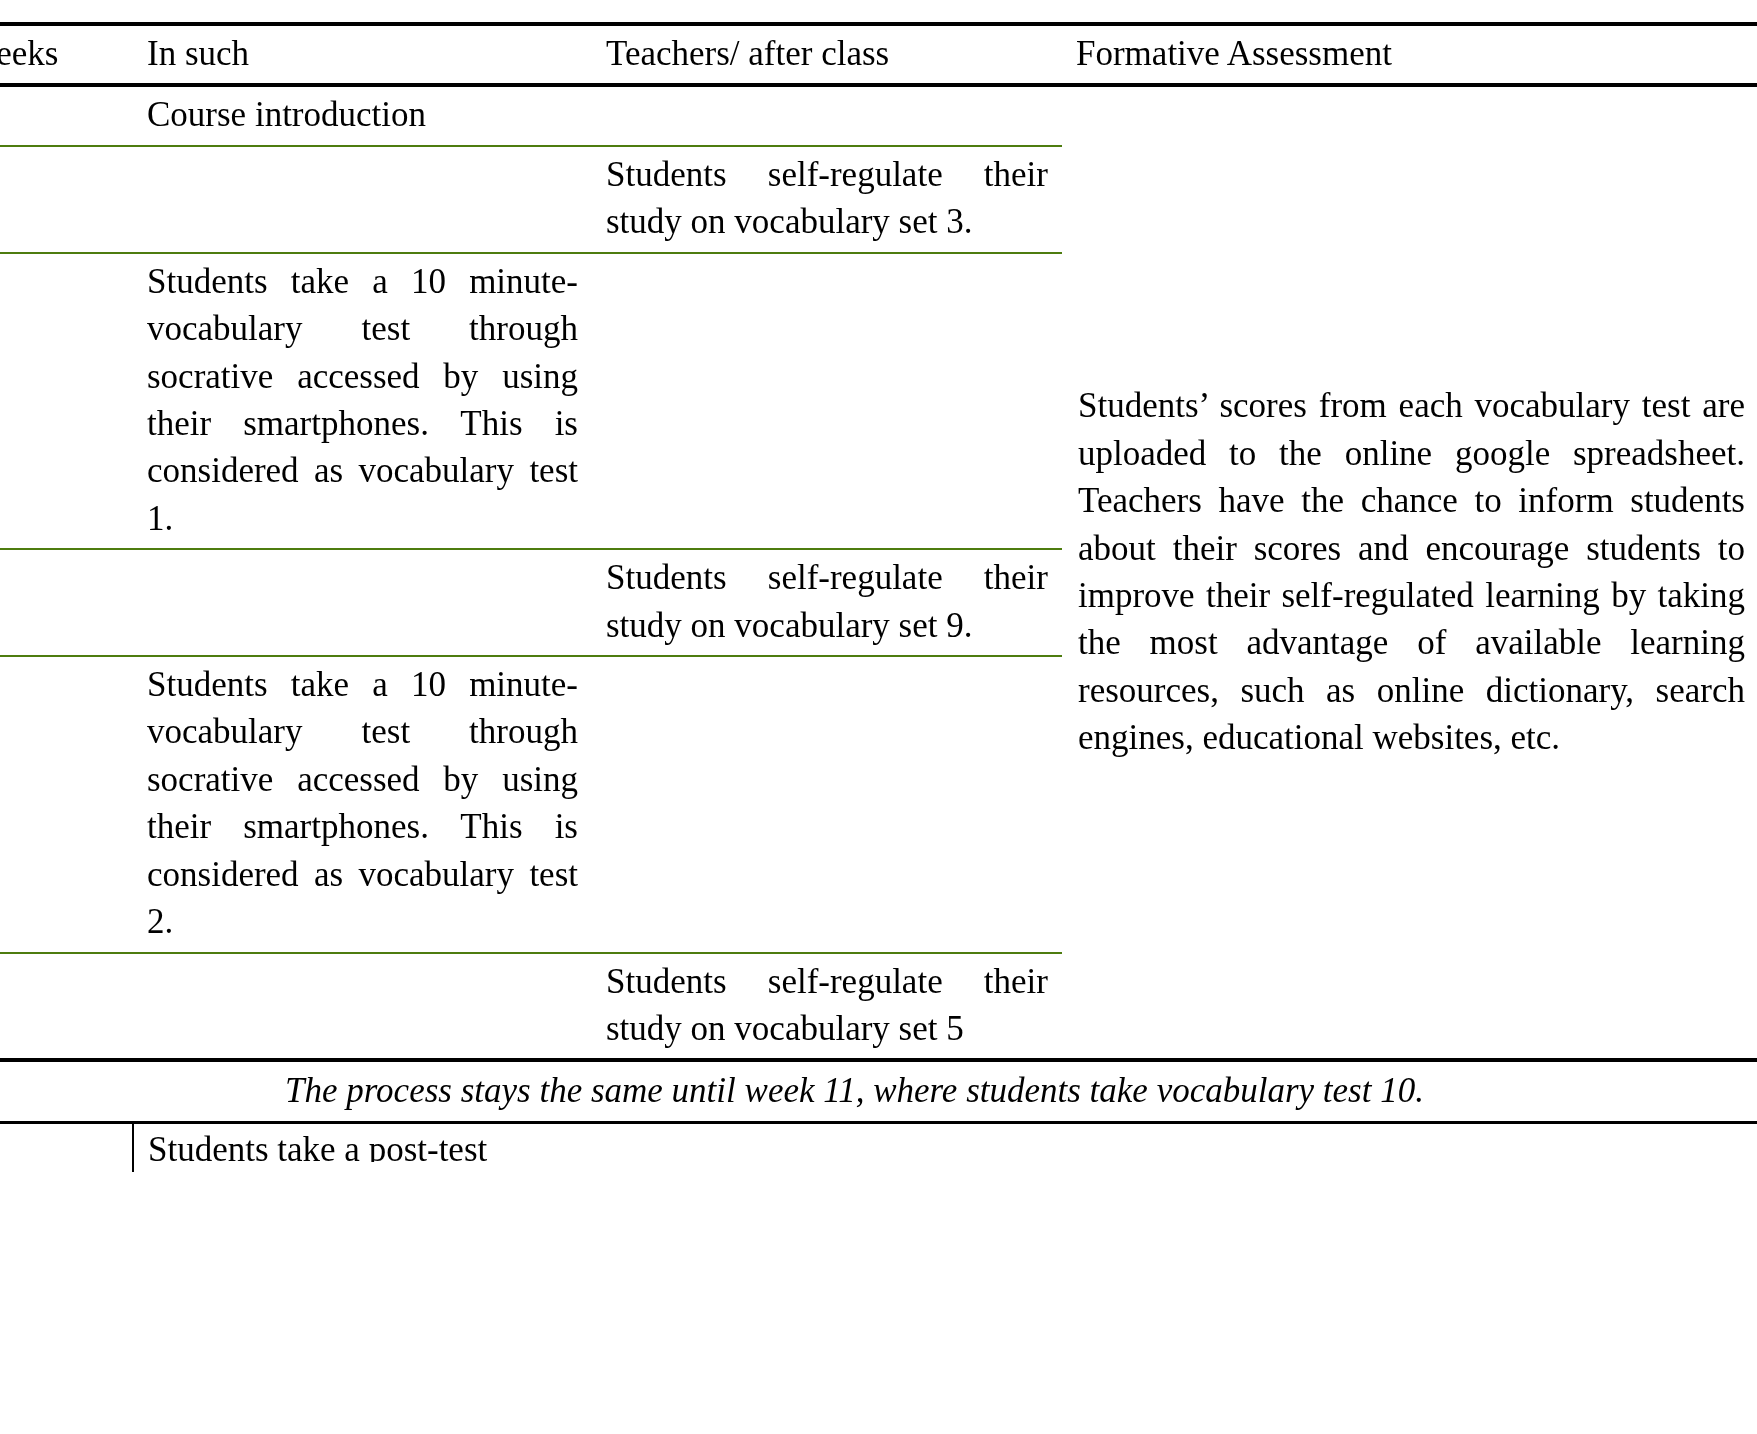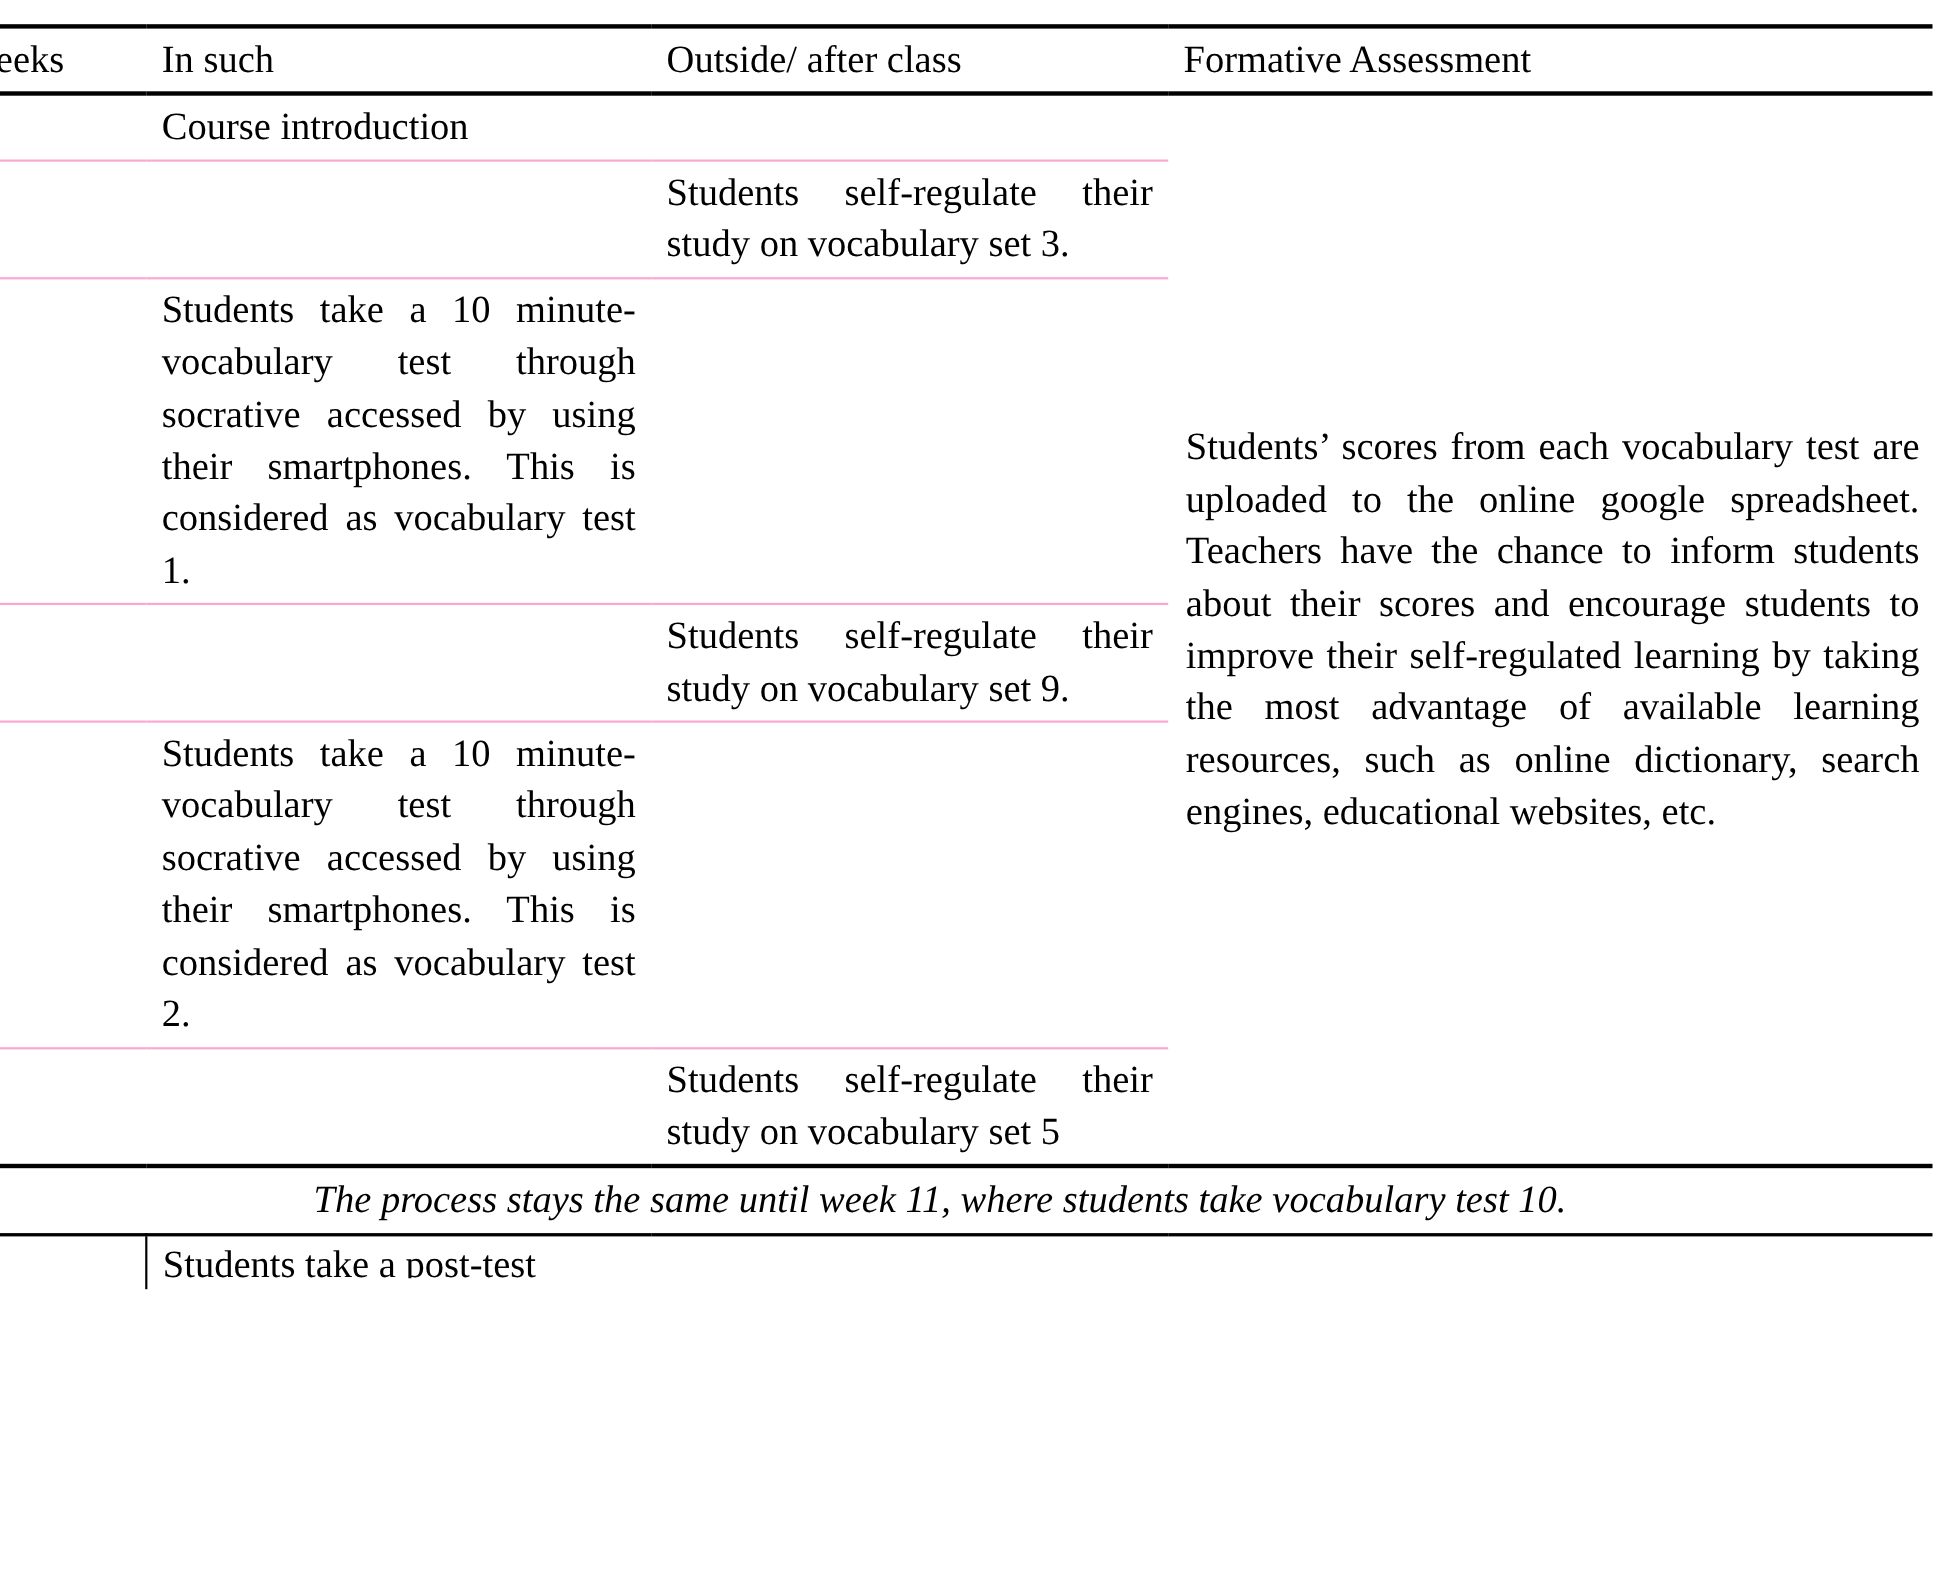--- a/index.html
+++ b/index.html
@@ -74,21 +74,21 @@
   }
 
   
   td.formative {
     vertical-align: middle;
     padding-left: 16px;
     padding-right: 12px;
   }
 
   
-  .sep-cell { border-bottom: 2px solid #f9a8d4; }
+  .sep-cell { border-bottom: 2px solid #4d7c0f; }
   .nosep-cell { border-bottom: 0; }
 
   
   td.note {
     text-align: center;
     text-align-last: center;
     font-style: italic;
     font-size: 35px;
     padding: 5px 0 6px 0;
     border-top: 4px solid #000;
@@ -120,21 +120,21 @@
         <col class="c-week">
         <col class="c-in">
         <col class="c-out">
         <col class="c-form">
       </colgroup>
 
       <thead>
         <tr class="header-row">
           <th>Weeks</th>
           <th>In such</th>
-          <th>Outside/ after class</th>
+          <th>Teachers/ after class</th>
           <th>Formative Assessment</th>
         </tr>
       </thead>
 
       <tbody>
 
         <tr>
           <td class="week sep-cell">1</td>
           <td class="sep-cell">Course introduction</td>
           <td class="sep-cell"></td>

